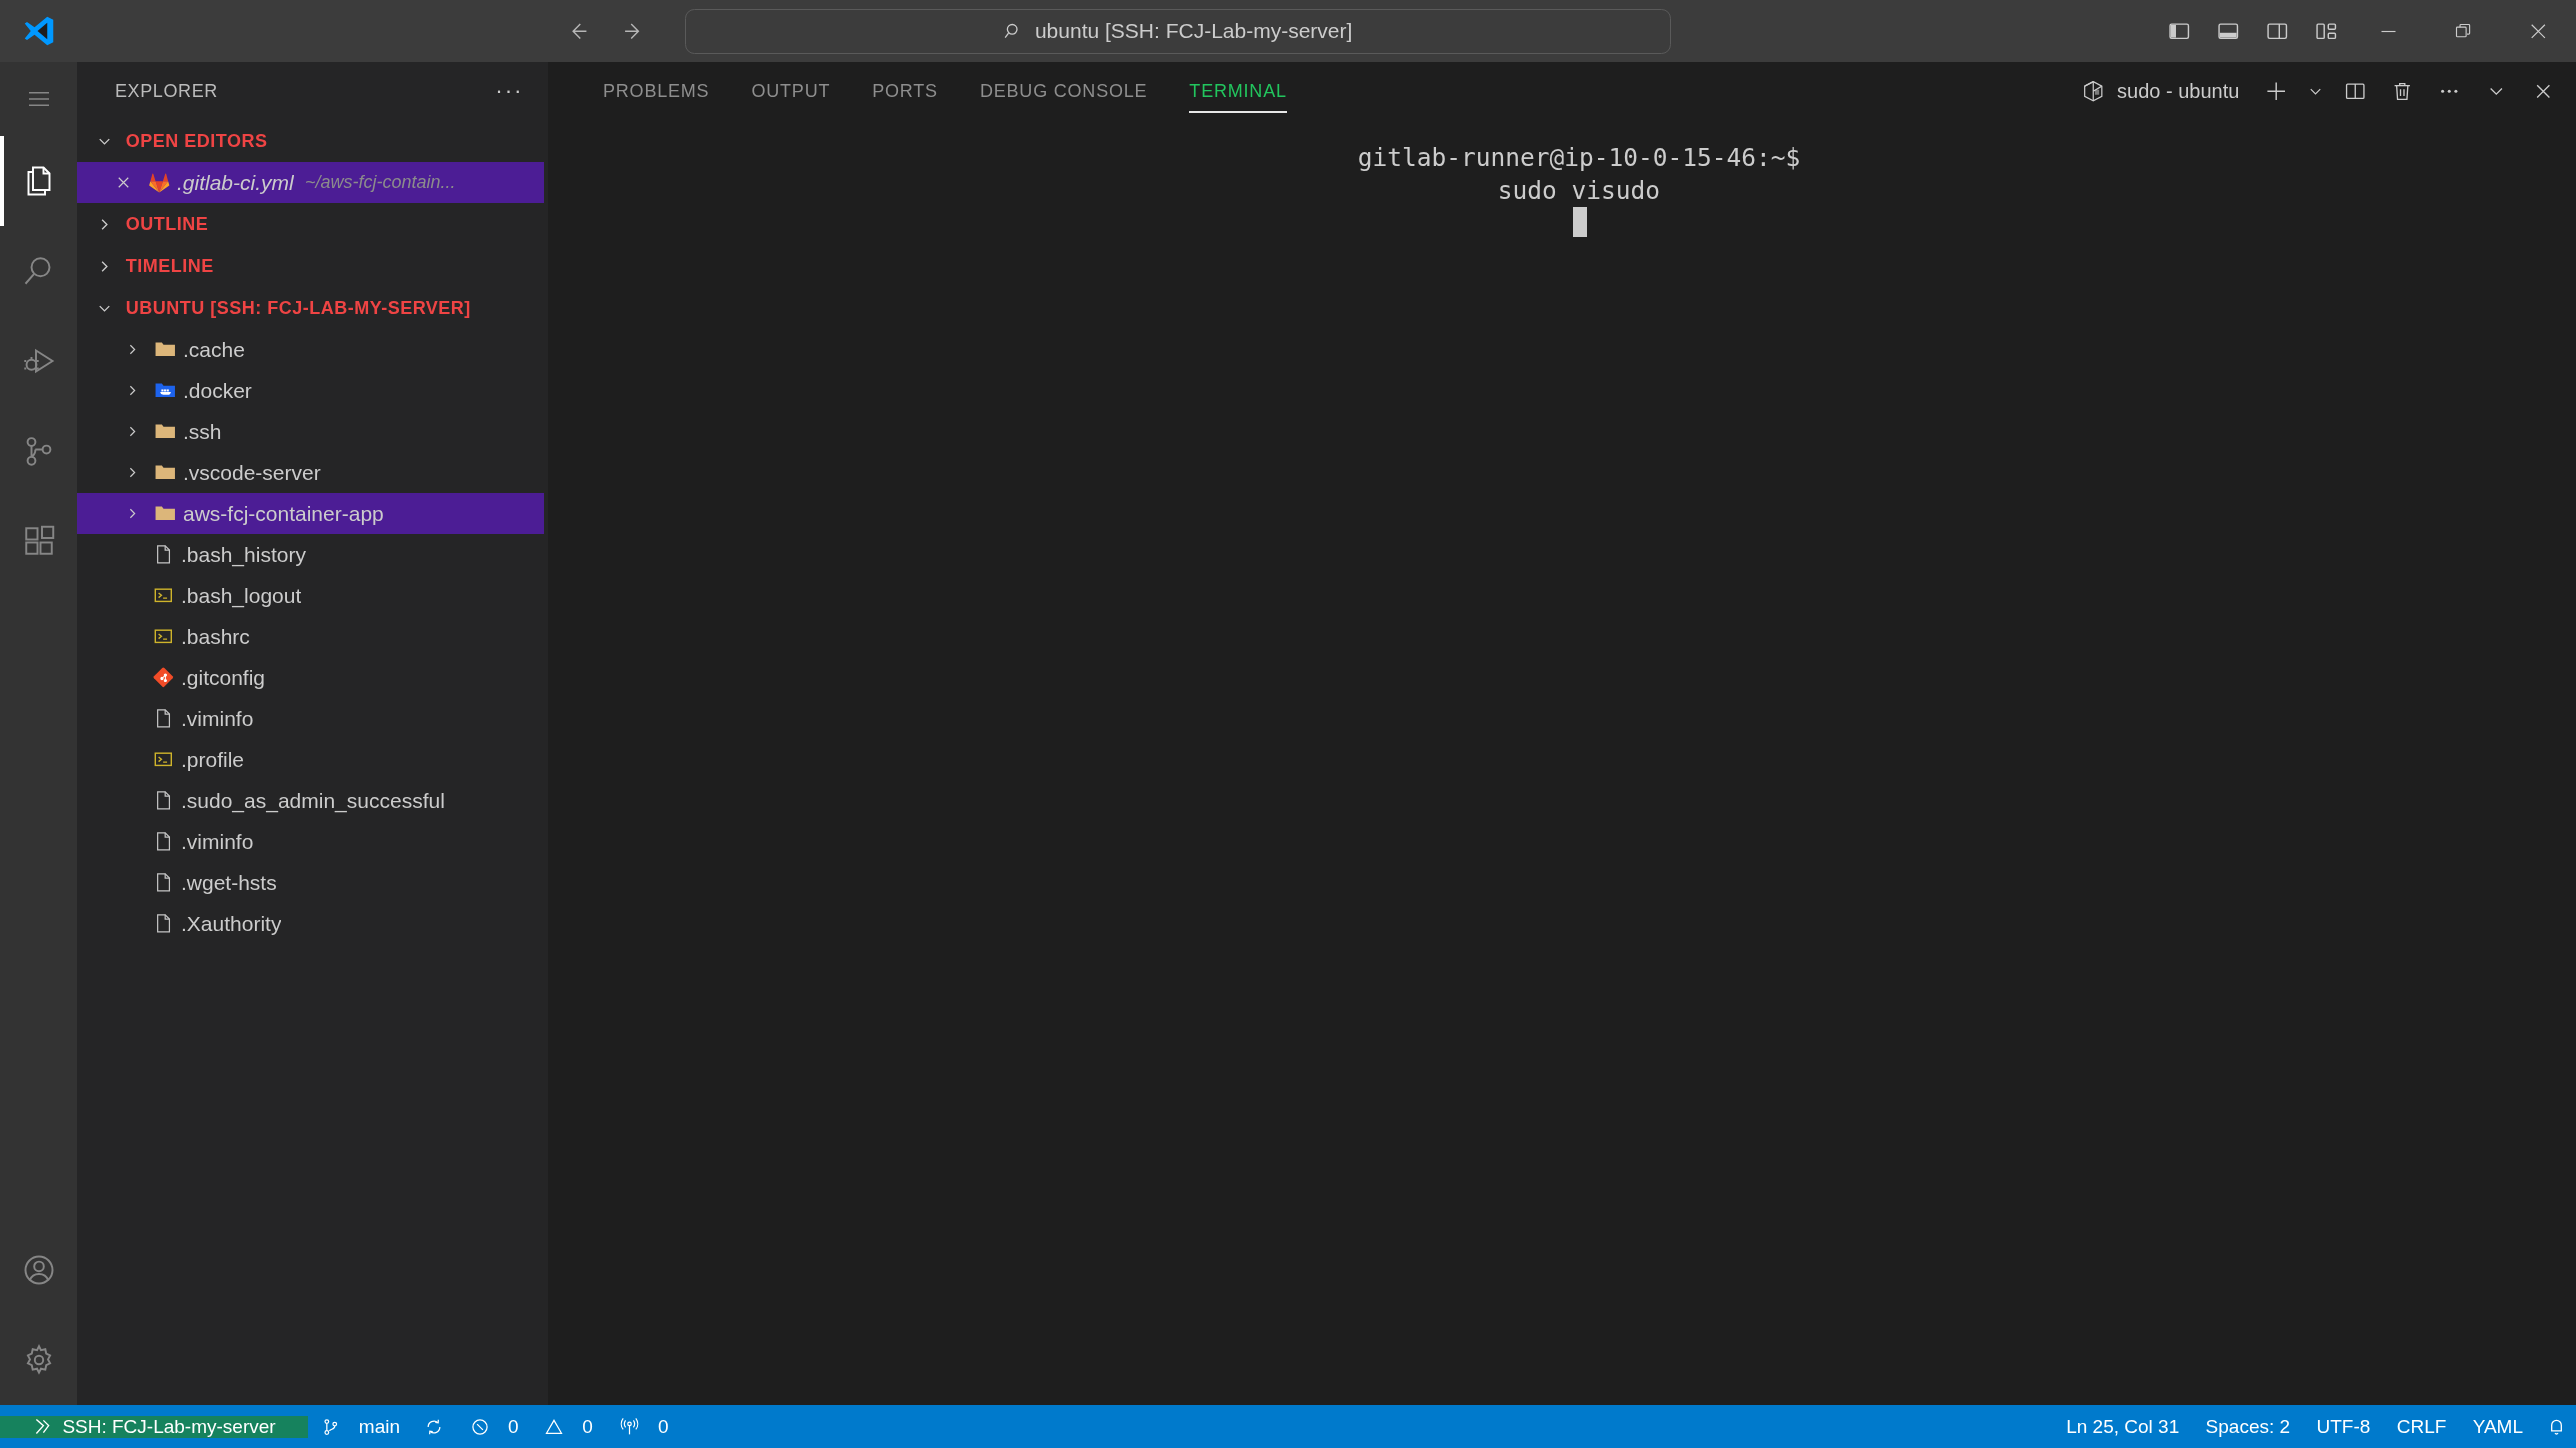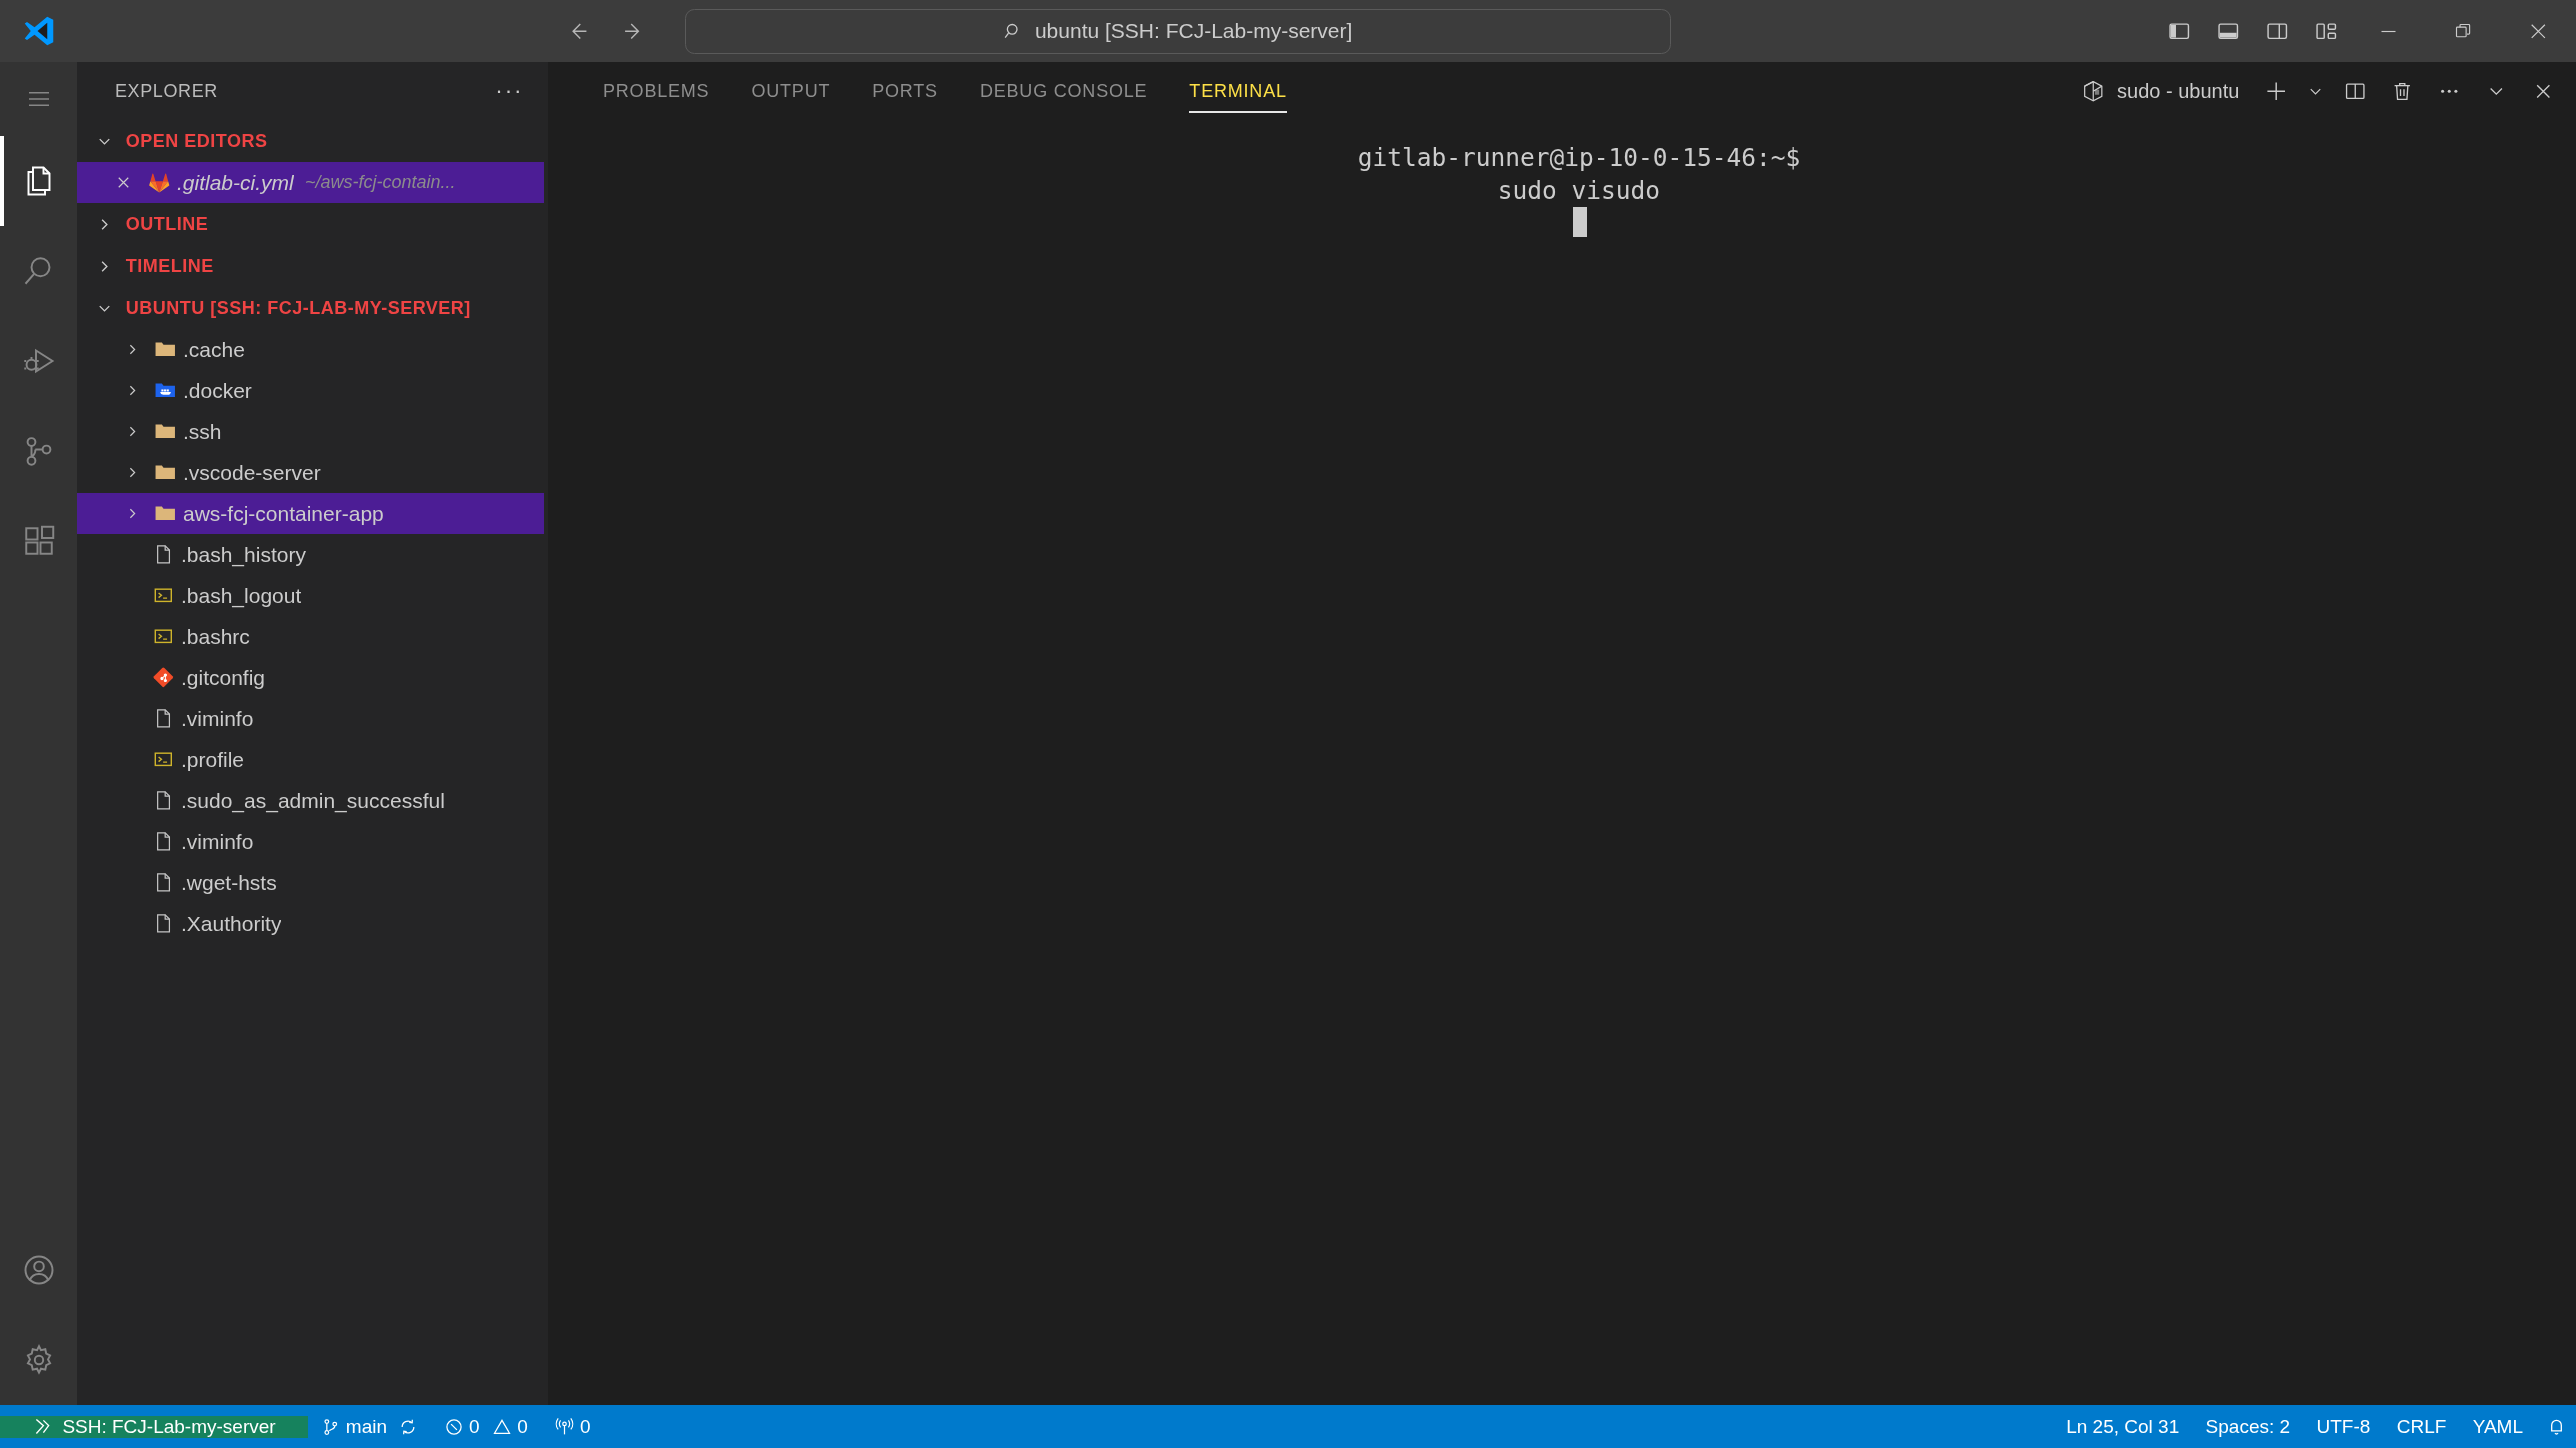--- a/index.html
+++ b/index.html
@@ -96,21 +96,21 @@
   .main { flex: 1; background: #1e1e1e; display: flex; flex-direction: column; min-width: 0; }
   .panel-header {
     height: 58px; display: flex; align-items: center; justify-content: space-between;
     background: #1e1e1e; padding-left: 34px; padding-right: 9.4px; flex: 0 0 58px;
   }
   .panel-tabs { display: flex; align-items: flex-end; height: 58px; }
   .panel-tab {
     height: 58px; display: flex; align-items: center; padding: 0 21px;
     font-size: 18px; color: #8e8e8e; letter-spacing: 0.8px; position: relative;
   }
-  .panel-tab.active { color: #fde047; }
+  .panel-tab.active { color: #22c55e; }
   .panel-tab.active::after {
     content: ""; position: absolute; left: 21px; right: 21px; bottom: 7.5px; height: 1.9px; background: #e7e7e7;
   }
   .panel-actions { display: flex; align-items: center; gap: 0; color: #cccccc; }
   .term-tab { display: flex; align-items: center; gap: 11.3px; font-size: 20px; color: #cccccc; padding: 0 13.2px; }
   .pa-btn { width: 47px; height: 58px; display: flex; align-items: center; justify-content: center; color: #cccccc; }
   .pa-btn.narrow { width: 32px; }
 
   .terminal {
     flex: 1; padding: 21px 0 0 34px; overflow: hidden;
@@ -119,21 +119,21 @@
   }
   .term-line { display: flex; align-items: center; white-space: pre; flex-direction: column; }
   .cursor { display: inline-block; width: 14px; height: 30px; background: #cccccc; margin-left: 2.8px; }
 
   
   .statusbar { height: 43px; flex: 0 0 43px; display: flex; align-items: stretch;
     background: #007acc; color: #ffffff; font-size: 19px; }
   .sb-remote { background: #16825d; display: flex; align-items: center; gap: 9.4px; padding: 0 32px; }
   .sb-left { display: flex; align-items: center; }
   .sb-right { margin-left: auto; display: flex; align-items: center; }
-  .sb-item { display: flex; align-items: center; gap: 5px; padding: 0 13.2px; height: 43px; }
+  .sb-item { display: flex; align-items: center; gap: 18px; padding: 0 13.2px; height: 43px; }
   .sb-item.tight { padding: 0 9.4px; }
   svg { display: block; }
 </style>
 </head>
 <body>
 
 <div class="app">
 
   <div class="titlebar">
     <div class="tb-logo">

